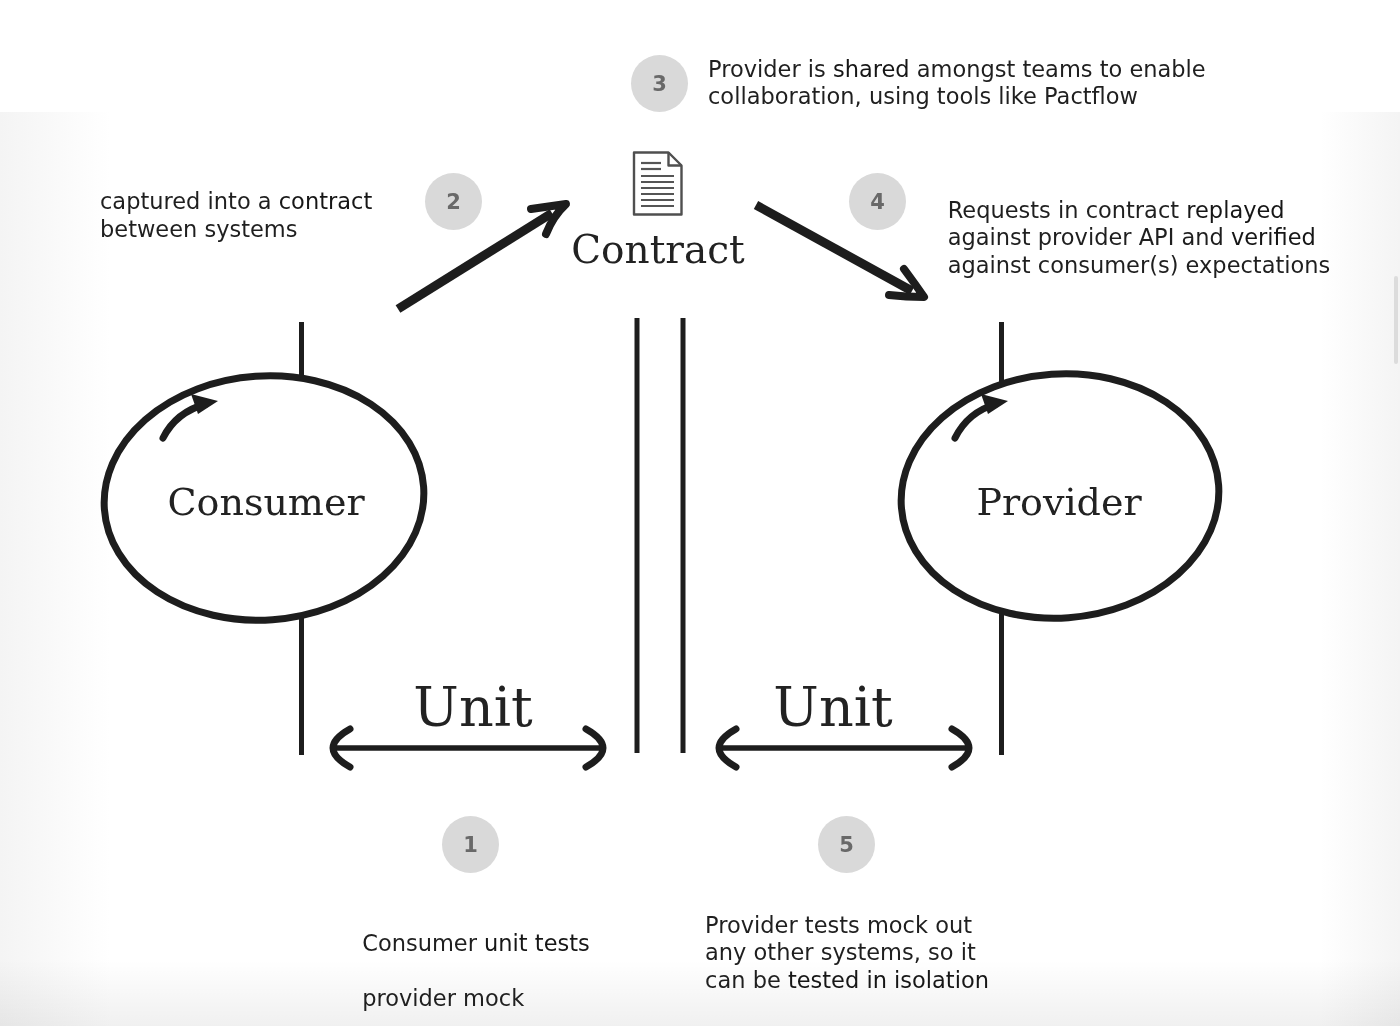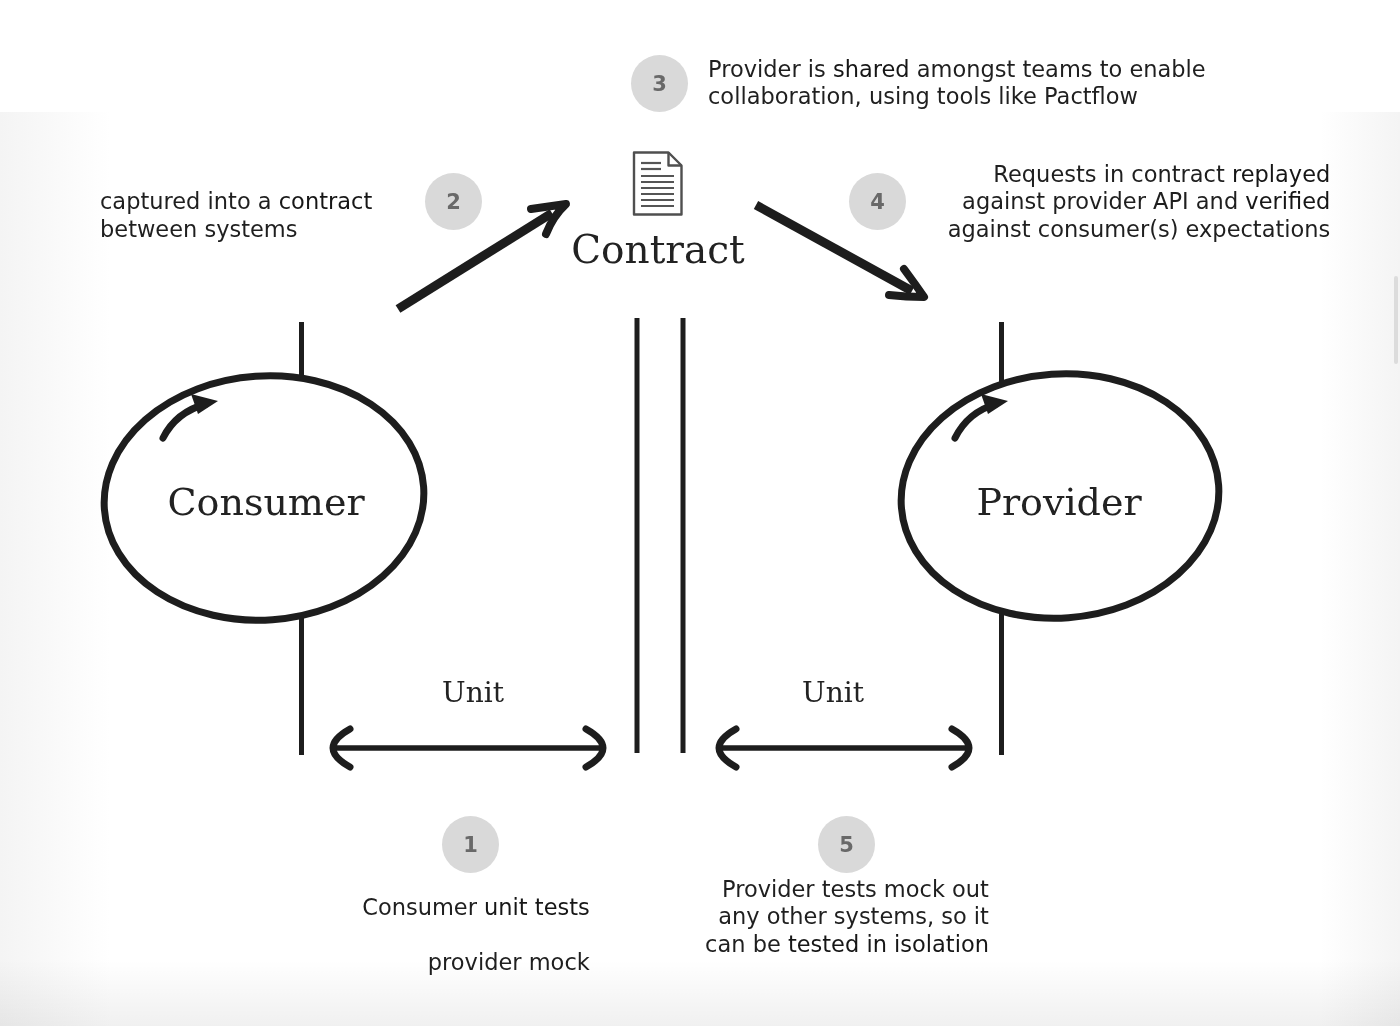--- a/index.html
+++ b/index.html
@@ -21,29 +21,29 @@
 
   .badge{
     position:absolute;width:57px;height:57px;border-radius:50%;
     background:#d9d9d9;color:#696969;font-weight:700;font-size:21px;
     display:flex;align-items:center;justify-content:center;user-select:none;
   }
   .note{
     position:absolute;font-size:22.5px;line-height:27.4px;white-space:nowrap;color:#1f1f1f;
   }
   .note b{font-weight:400;color:#161616;}
-  .note.centered{transform:translateX(-50%);text-align:right;}
+  .note.centered{transform:translateX(-50%);text-align:left;margin-top:36px;}
   .biglabel{
     position:absolute;transform:translateX(-50%);
     font-family:"DejaVu Serif","Liberation Serif",serif;
     color:#222;white-space:nowrap;font-weight:500;
   }
   .lbl-contract{font-size:39px;}
   .lbl-node{font-size:38px;}
-  .lbl-unit{font-size:28px;}
+  .lbl-unit{font-size:54px;}
 </style>
 </head>
 <body>
 
 <div class="stage">
 
   <div class="band-left"></div>
   <div class="band-right"></div>
   <div class="bottom-fade"></div>
   <div class="scroll-thumb"></div>

